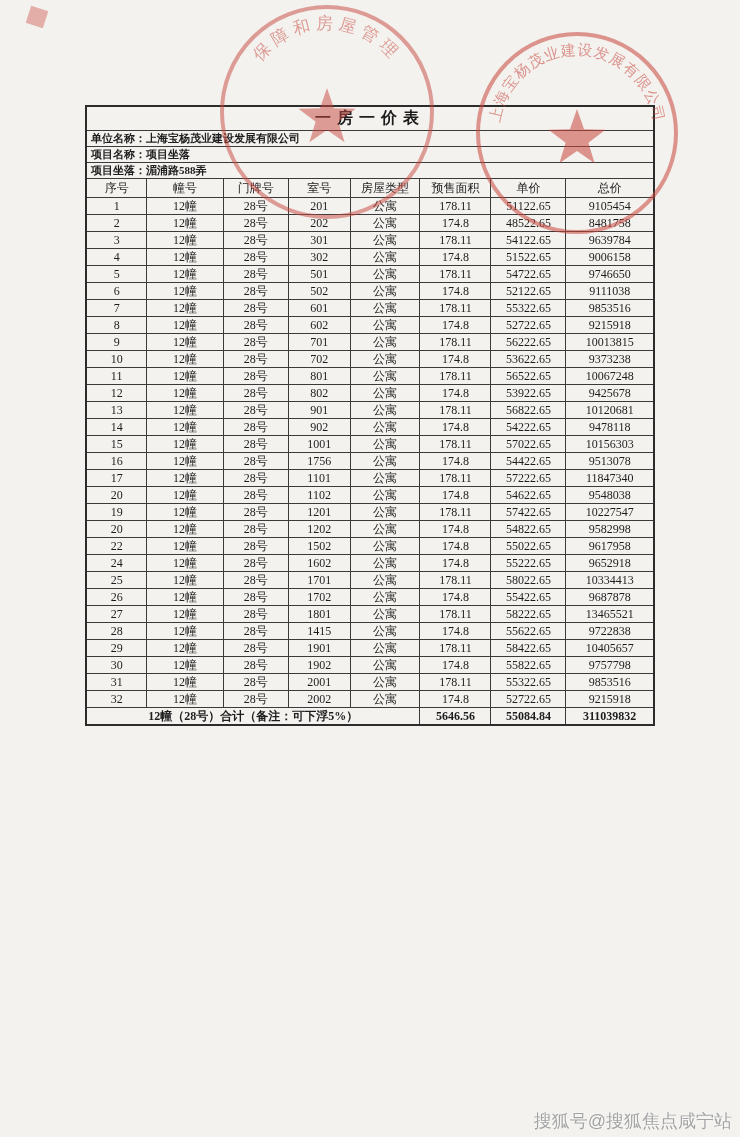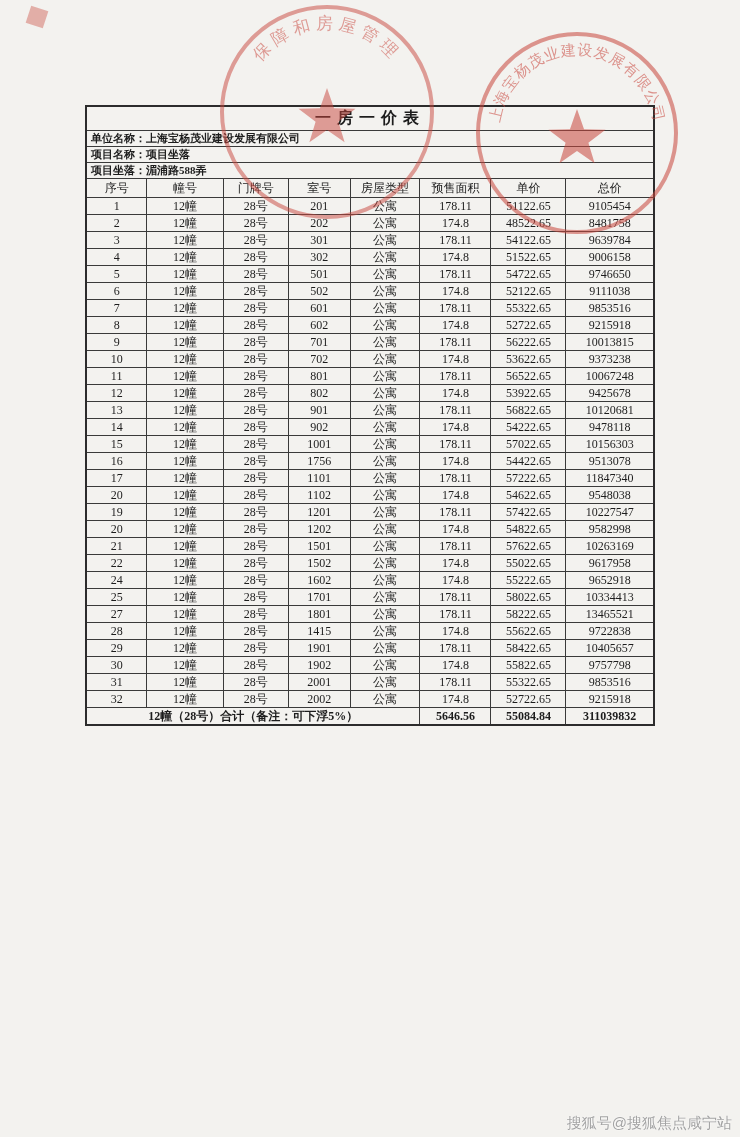--- a/index.html
+++ b/index.html
@@ -37,21 +37,21 @@
   tfoot .summary-row td { font-weight:bold; height:18px; }
   .seals { position:absolute; inset:0; pointer-events:none; }
   .seal-text { font-size:17px; letter-spacing:5px; fill:#c9463d; font-family:"Liberation Serif", serif; }
   .corner-mark {
     position:absolute; left:28px; top:8px; width:18px; height:18px;
     background:#cf5a50; opacity:0.45; transform:rotate(18deg);
   }
   .watermark {
     position:absolute; right:8px; bottom:4px;
     font-family:"Liberation Sans", sans-serif;
-    font-size:15px; color:#a3a3a3;
+    font-size:18px; color:#a3a3a3;
     text-shadow:0 0 2px #ffffff, 0 0 1px #ffffff;
   }
 </style>
 </head>
 <body>
 
 <div class="page">
 
   <div class="doc">
     <table>
@@ -284,30 +284,20 @@
             <td>20</td>
             <td>12幢</td>
             <td>28号</td>
             <td>1202</td>
             <td>公寓</td>
             <td>174.8</td>
             <td>54822.65</td>
             <td>9582998</td>
           </tr>
           <tr>
-            <td>21</td>
-            <td>12幢</td>
-            <td>28号</td>
-            <td>1501</td>
-            <td>公寓</td>
-            <td>178.11</td>
-            <td>57622.65</td>
-            <td>10263169</td>
-          </tr>
-          <tr>
             <td>22</td>
             <td>12幢</td>
             <td>28号</td>
             <td>1502</td>
             <td>公寓</td>
             <td>174.8</td>
             <td>55022.65</td>
             <td>9617958</td>
           </tr>
           <tr>
@@ -322,20 +312,30 @@
           </tr>
           <tr>
             <td>25</td>
             <td>12幢</td>
             <td>28号</td>
             <td>1701</td>
             <td>公寓</td>
             <td>178.11</td>
             <td>58022.65</td>
             <td>10334413</td>
+          </tr>
+          <tr>
+            <td>26</td>
+            <td>12幢</td>
+            <td>28号</td>
+            <td>1702</td>
+            <td>公寓</td>
+            <td>174.8</td>
+            <td>55422.65</td>
+            <td>9687878</td>
           </tr>
           <tr>
             <td>27</td>
             <td>12幢</td>
             <td>28号</td>
             <td>1801</td>
             <td>公寓</td>
             <td>178.11</td>
             <td>58222.65</td>
             <td>13465521</td>

